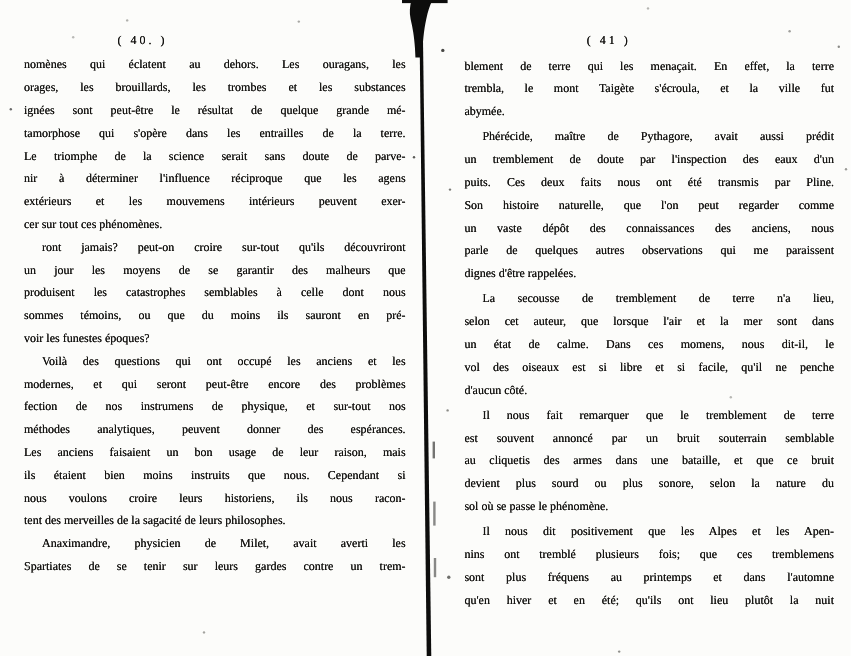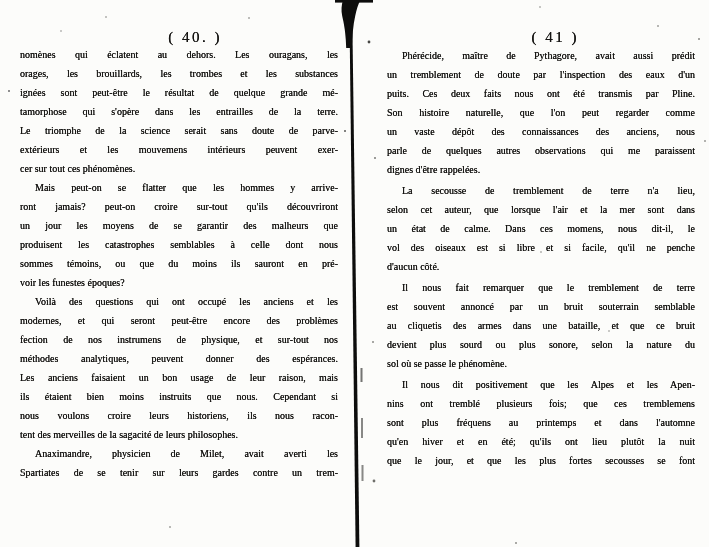--- a/index.html
+++ b/index.html
@@ -8,27 +8,27 @@
     width:709px;height:547px;
     background:#fcfcfa;
     overflow:hidden;
     font-family:"Liberation Serif","DejaVu Serif",serif;
     color:#151412;
   }
   .pagenum{
     position:absolute;
     top:29px;
     width:124px;
-    text-align:right;
-    font-size:15px;
+    text-align:left;
+    font-size:10px;
     letter-spacing:2.5px;
     text-shadow:0 0 .4px currentColor;
   }
   .pagenum.left{left:98px;}
-  .pagenum.right{left:455px;}
+  .pagenum.right{left:489px;}
   .pagetext{
     position:absolute;
     font-size:10px;
     line-height:19px;
     text-shadow:0 0 .35px currentColor;
   }
   .pagetext.left{left:20px;top:45px;width:318px;}
   .pagetext.right{left:387px;top:46px;width:308px;}
   .line{
     text-align:justify;
@@ -85,25 +85,25 @@
   </svg>
 
   <div class="pagenum left">( 40. )</div>
   <div class="pagetext left" id="left-text">
       <div class="para">
         <div class="line">nomènes qui éclatent au dehors. Les ouragans, les</div>
         <div class="line">orages, les brouillards, les trombes et les substances</div>
         <div class="line">ignées sont peut-être le résultat de quelque grande mé-</div>
         <div class="line">tamorphose qui s'opère dans les entrailles de la terre.</div>
         <div class="line">Le triomphe de la science serait sans doute de parve-</div>
+        <div class="line">nir à déterminer l'influence réciproque que les agens</div>
         <div class="line">extérieurs et les mouvemens intérieurs peuvent exer-</div>
         <div class="line end">cer sur tout ces phénomènes.</div>
       </div>
       <div class="para indent">
-        <div class="line">Mais peut-on se flatter que les hommes y arrive-</div>
         <div class="line">ront jamais? peut-on croire sur-tout qu'ils découvriront</div>
         <div class="line">un jour les moyens de se garantir des malheurs que</div>
         <div class="line">produisent les catastrophes semblables à celle dont nous</div>
         <div class="line">sommes témoins, ou que du moins ils sauront en pré-</div>
         <div class="line end">voir les funestes époques?</div>
       </div>
       <div class="para indent">
         <div class="line">Voilà des questions qui ont occupé les anciens et les</div>
         <div class="line">modernes, et qui seront peut-être encore des problèmes</div>
         <div class="line">fection de nos instrumens de physique, et sur-tout nos</div>
@@ -114,20 +114,25 @@
         <div class="line end">tent des merveilles de la sagacité de leurs philosophes.</div>
       </div>
       <div class="para indent">
         <div class="line">Anaximandre, physicien de Milet, avait averti les</div>
         <div class="line">Spartiates de se tenir sur leurs gardes contre un trem-</div>
       </div>
     </div>
 
   <div class="pagenum right">( 41 )</div>
   <div class="pagetext right" id="right-text">
+      <div class="para">
+        <div class="line">blement de terre qui les menaçait. En effet, la terre</div>
+        <div class="line">trembla, le mont Taigète s'écroula, et la ville fut</div>
+        <div class="line end">abymée.</div>
+      </div>
       <div class="para indent">
         <div class="line">Phérécide, maître de Pythagore, avait aussi prédit</div>
         <div class="line">un tremblement de doute par l'inspection des eaux d'un</div>
         <div class="line">puits. Ces deux faits nous ont été transmis par Pline.</div>
         <div class="line">Son histoire naturelle, que l'on peut regarder comme</div>
         <div class="line">un vaste dépôt des connaissances des anciens, nous</div>
         <div class="line">parle de quelques autres observations qui me paraissent</div>
         <div class="line end">dignes d'être rappelées.</div>
       </div>
       <div class="para indent">
@@ -142,19 +147,18 @@
         <div class="line">est souvent annoncé par un bruit souterrain semblable</div>
         <div class="line">au cliquetis des armes dans une bataille, et que ce bruit</div>
         <div class="line">devient plus sourd ou plus sonore, selon la nature du</div>
         <div class="line end">sol où se passe le phénomène.</div>
       </div>
       <div class="para indent">
         <div class="line">Il nous dit positivement que les Alpes et les Apen-</div>
         <div class="line">nins ont tremblé plusieurs fois; que ces tremblemens</div>
         <div class="line">sont plus fréquens au printemps et dans l'automne</div>
         <div class="line">qu'en hiver et en été; qu'ils ont lieu plutôt la nuit</div>
-        <div class="line">que le jour, et que les plus fortes secousses se font</div>
       </div>
     </div>
 
   <div class="speckles"></div>
 
 </div>
 
 </body></html>

